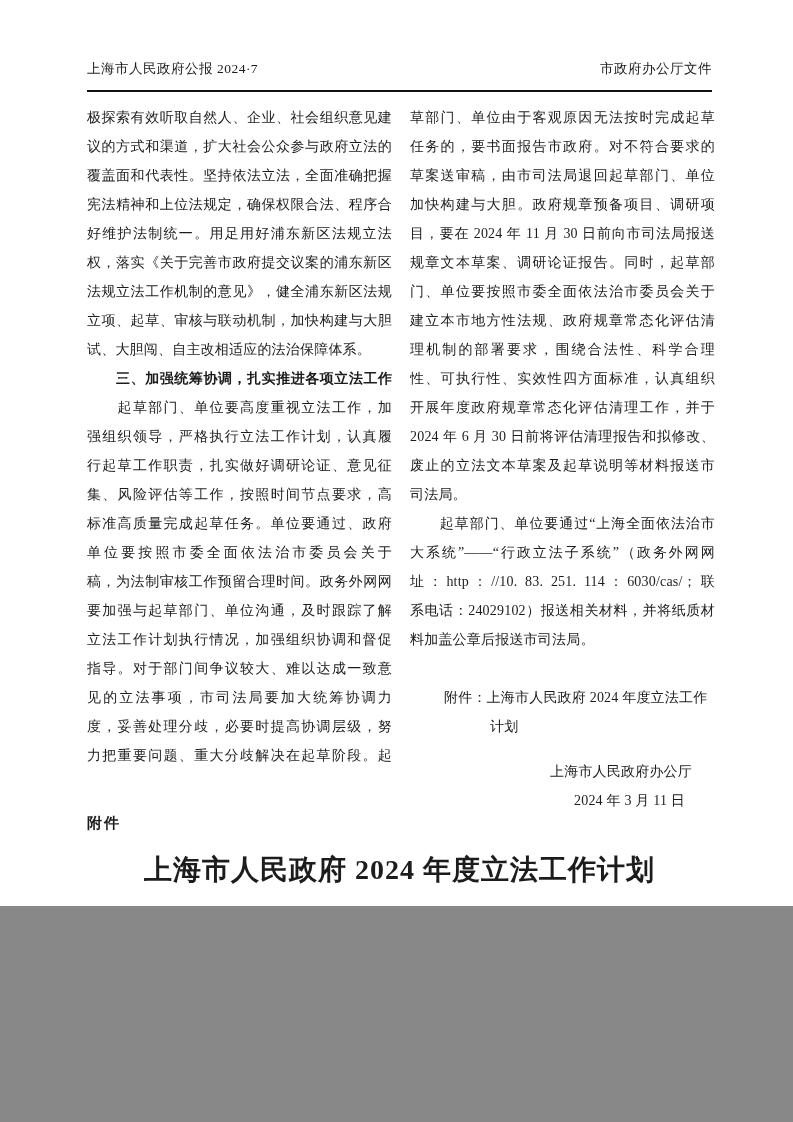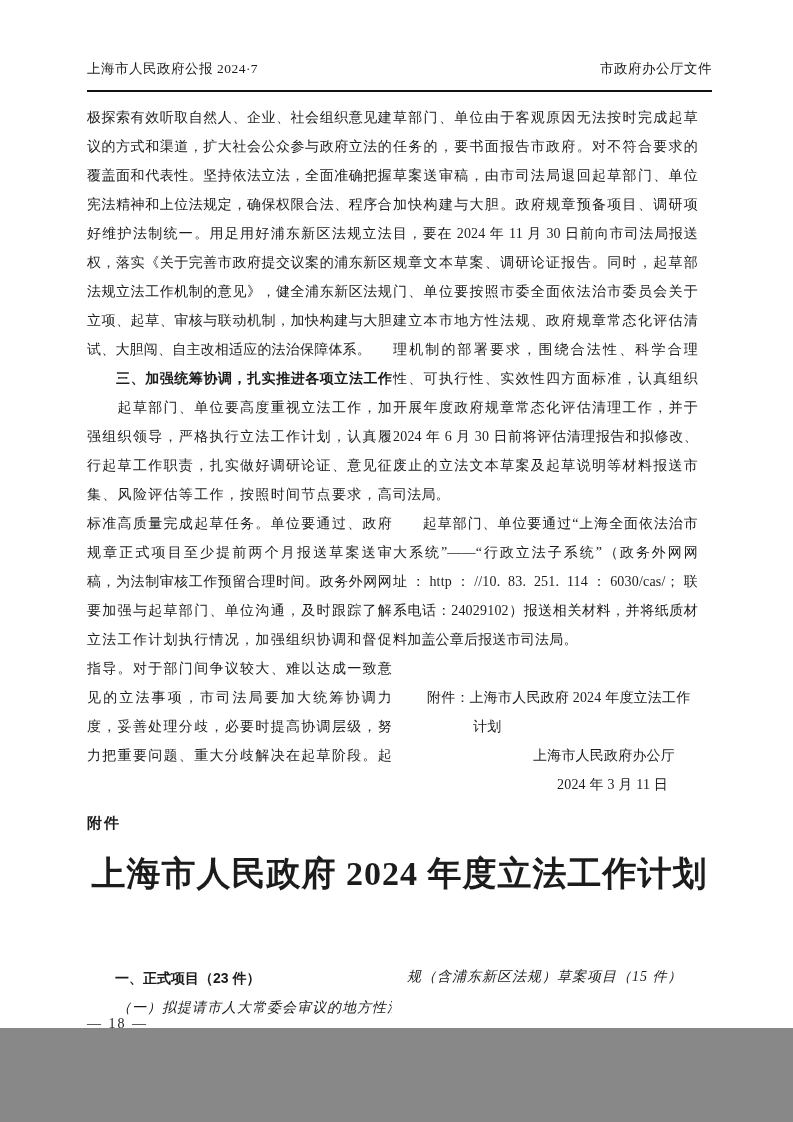--- a/index.html
+++ b/index.html
@@ -1,63 +1,63 @@
 <!DOCTYPE html>
 <html><head>
 <meta charset="utf-8">
 <style>
   html,body{margin:0;padding:0;background:#888;}
   .page{
     position:relative;
-    width:793px;height:1028px;
+    width:793px;height:906px;
     background:#ffffff;
     margin:0 auto;
     font-family:"Liberation Serif","DejaVu Serif",serif;
     color:#1c1c1c;
     overflow:hidden;
   }
   
   .header-row{
     position:absolute;left:87px;top:60px;width:625px;
     display:flex;justify-content:space-between;align-items:baseline;
     font-size:13.5px;letter-spacing:.5px;
   }
   .rule{
     position:absolute;left:87px;top:90px;width:625px;height:2px;background:#111;
   }
   
   .col{position:absolute;width:305px;font-size:14px;}
   .col-left{left:87px;top:103px;}
-  .col-right{left:393px;top:103px;}
+  .col-right{left:410px;top:103px;}
   .line{
     height:29px;line-height:29px;
     text-align:justify;text-align-last:justify;
     white-space:nowrap;overflow:hidden;
     letter-spacing:.2px;
   }
   .end{text-align-last:left;}
   .head{
     font-family:"Liberation Sans","DejaVu Sans",sans-serif;
     font-weight:bold;letter-spacing:0;
   }
   .kai{font-style:italic;letter-spacing:1px;}
   .blank{height:29px;}
   .att1{text-align-last:left;padding-left:34px;}
   .att2{text-align-last:left;padding-left:80px;}
-  .att3{text-align-last:left;padding-left:140px;}
+  .att3{text-align-last:left;padding-left:140px;margin-top:16px;}
   .att4{text-align-last:left;padding-left:164px;}
   
   .attachment-label{
     position:absolute;left:87px;top:814px;
     font-family:Liberation Mono, monospace;
     font-weight:bold;font-size:15px;letter-spacing:2px;
   }
   .doc-title{
     position:absolute;left:87px;top:851px;width:625px;
-    text-align:center;font-weight:bold;font-size:34px;
+    text-align:center;font-weight:bold;font-size:28px;
     letter-spacing:1px;white-space:nowrap;
   }
   .bottom-col{position:absolute;width:305px;font-size:14px;}
   .bottom-left{left:87px;top:964px;}
   .bottom-right{left:407px;top:962px;}
   
   .footer{
     position:absolute;left:87px;top:1016px;
     font-size:14px;letter-spacing:2px;
   }
@@ -82,21 +82,21 @@
       <div class="line">权，落实《关于完善市政府提交议案的浦东新区</div>
       <div class="line">法规立法工作机制的意见》，健全浦东新区法规</div>
       <div class="line">立项、起草、审核与联动机制，加快构建与大胆</div>
       <div class="line end">试、大胆闯、自主改相适应的法治保障体系。</div>
       <div class="line head">　　三、加强统筹协调，扎实推进各项立法工作</div>
       <div class="line">　　起草部门、单位要高度重视立法工作，加</div>
       <div class="line">强组织领导，严格执行立法工作计划，认真履</div>
       <div class="line">行起草工作职责，扎实做好调研论证、意见征</div>
       <div class="line">集、风险评估等工作，按照时间节点要求，高</div>
       <div class="line">标准高质量完成起草任务。单位要通过、政府</div>
-      <div class="line">规章正式项目至少提前两个月报送草案送审</div>
+      <div class="line">单位要按照市委全面依法治市委员会关于</div>
       <div class="line">稿，为法制审核工作预留合理时间。政务外网网</div>
       <div class="line">要加强与起草部门、单位沟通，及时跟踪了解</div>
       <div class="line">立法工作计划执行情况，加强组织协调和督促</div>
       <div class="line">指导。对于部门间争议较大、难以达成一致意</div>
       <div class="line">见的立法事项，市司法局要加大统筹协调力</div>
       <div class="line">度，妥善处理分歧，必要时提高协调层级，努</div>
       <div class="line">力把重要问题、重大分歧解决在起草阶段。起</div>
     </div>
   <div class="col col-right">
       <div class="line">草部门、单位由于客观原因无法按时完成起草</div>

